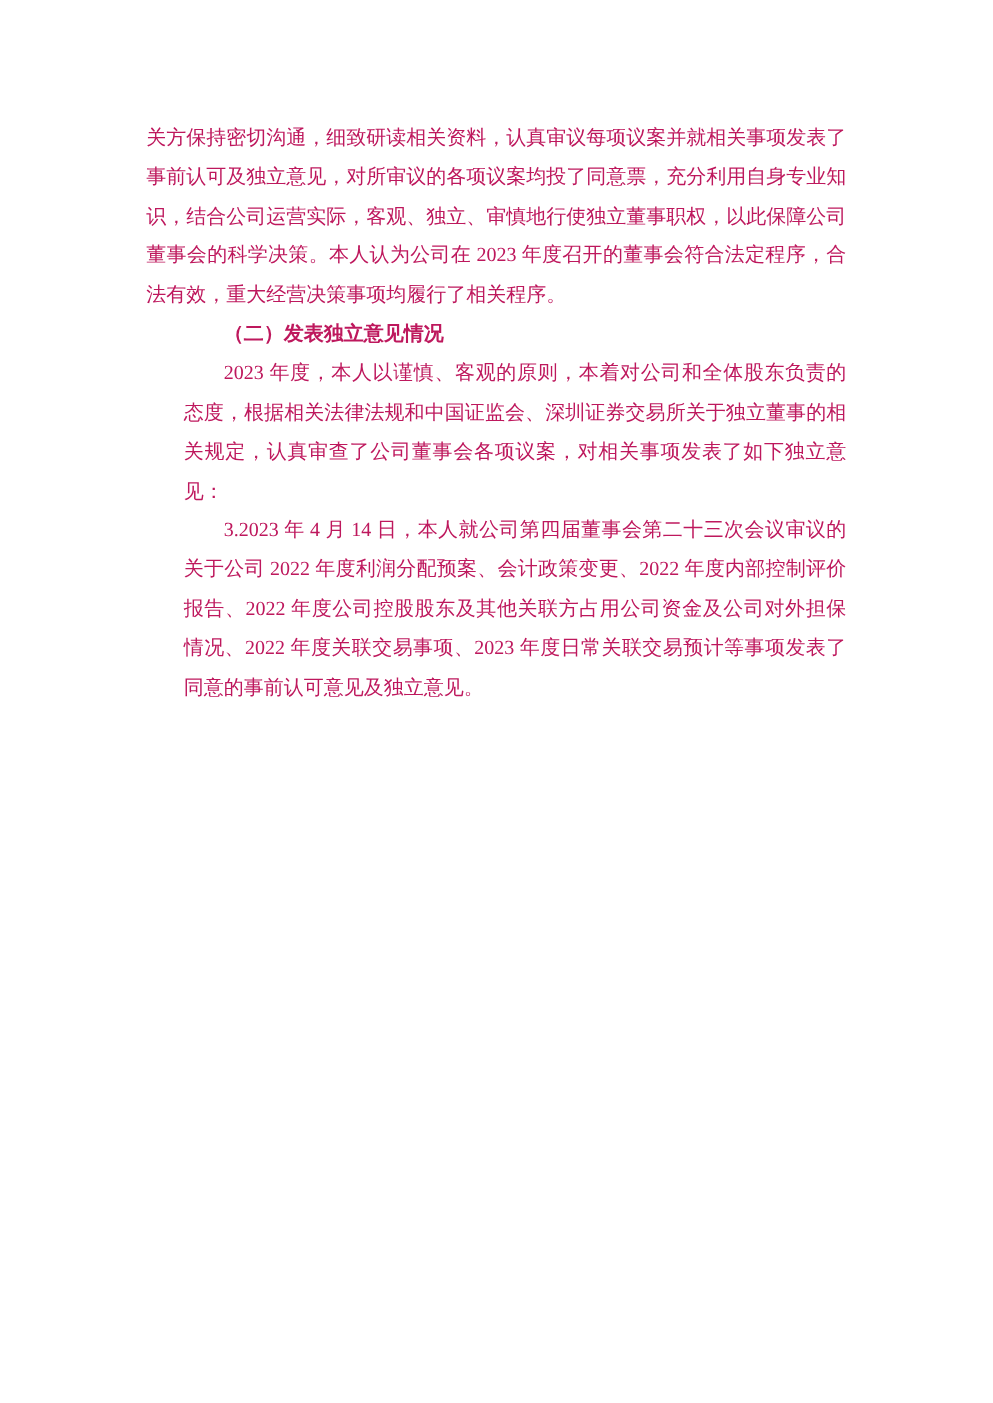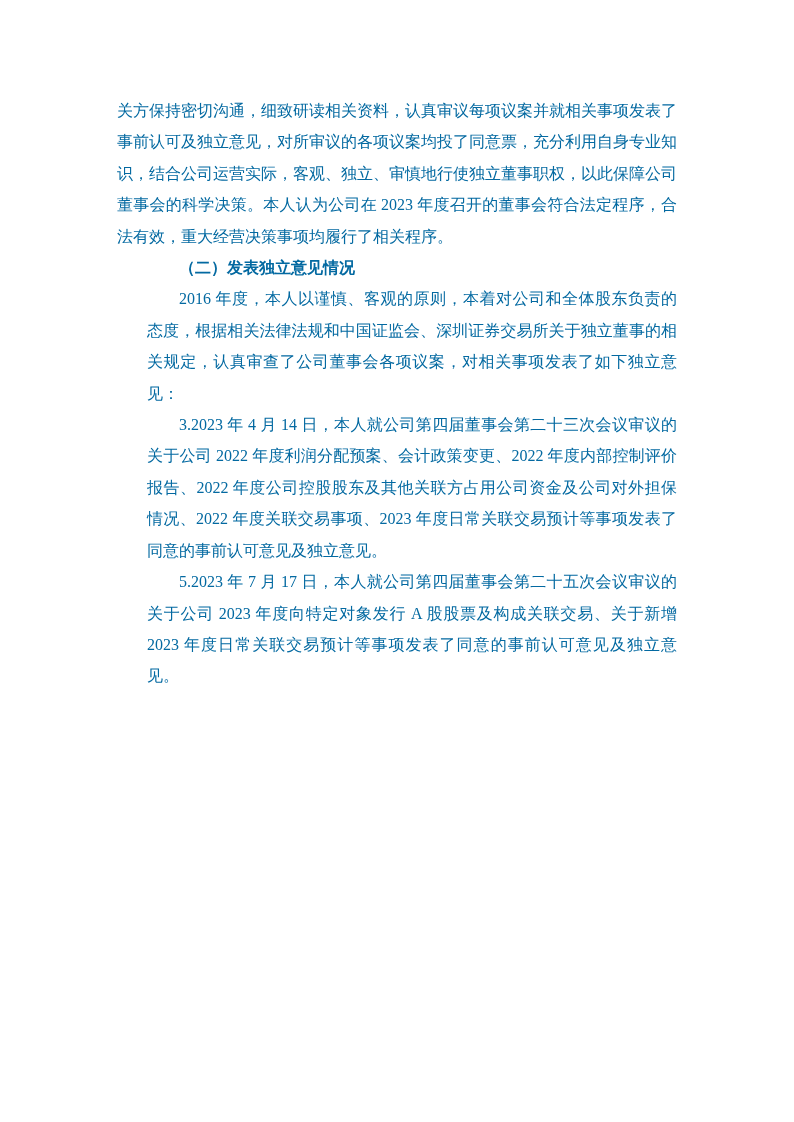--- a/index.html
+++ b/index.html
@@ -15,21 +15,21 @@
     overflow: hidden;
     font-family: "Liberation Serif", "DejaVu Serif", serif;
   }
   .doc-body {
     position: absolute;
     left: 117px;
     top: 95px;
     width: 560px;
     font-size: 16px;
     line-height: 31.4px;
-    color: #0369a1;
+    color: #be185d;
     text-align: justify;
   }
   .block {
     margin: 0;
     padding: 0;
   }
   .block.indent {
     text-indent: 2em;
     margin-left: 30px;
   }
@@ -37,17 +37,16 @@
     font-weight: 700;
   }
 </style>
 </head>
 <body>
 
 <div class="page">
   <div class="doc-body" id="doc-body">
       <div class="block paragraph">关方保持密切沟通，细致研读相关资料，认真审议每项议案并就相关事项发表了事前认可及独立意见，对所审议的各项议案均投了同意票，充分利用自身专业知识，结合公司运营实际，客观、独立、审慎地行使独立董事职权，以此保障公司董事会的科学决策。本人认为公司在 2023 年度召开的董事会符合法定程序，合法有效，重大经营决策事项均履行了相关程序。</div>
       <div class="block heading indent">（二）发表独立意见情况</div>
-      <div class="block paragraph indent">2016 年度，本人以谨慎、客观的原则，本着对公司和全体股东负责的态度，根据相关法律法规和中国证监会、深圳证券交易所关于独立董事的相关规定，认真审查了公司董事会各项议案，对相关事项发表了如下独立意见：</div>
+      <div class="block paragraph indent">2023 年度，本人以谨慎、客观的原则，本着对公司和全体股东负责的态度，根据相关法律法规和中国证监会、深圳证券交易所关于独立董事的相关规定，认真审查了公司董事会各项议案，对相关事项发表了如下独立意见：</div>
       <div class="block paragraph indent">3.2023 年 4 月 14 日，本人就公司第四届董事会第二十三次会议审议的关于公司 2022 年度利润分配预案、会计政策变更、2022 年度内部控制评价报告、2022 年度公司控股股东及其他关联方占用公司资金及公司对外担保情况、2022 年度关联交易事项、2023 年度日常关联交易预计等事项发表了同意的事前认可意见及独立意见。</div>
-      <div class="block paragraph indent">5.2023 年 7 月 17 日，本人就公司第四届董事会第二十五次会议审议的关于公司 2023 年度向特定对象发行 A 股股票及构成关联交易、关于新增 2023 年度日常关联交易预计等事项发表了同意的事前认可意见及独立意见。</div>
     </div>
 </div>
 
 </body></html>

